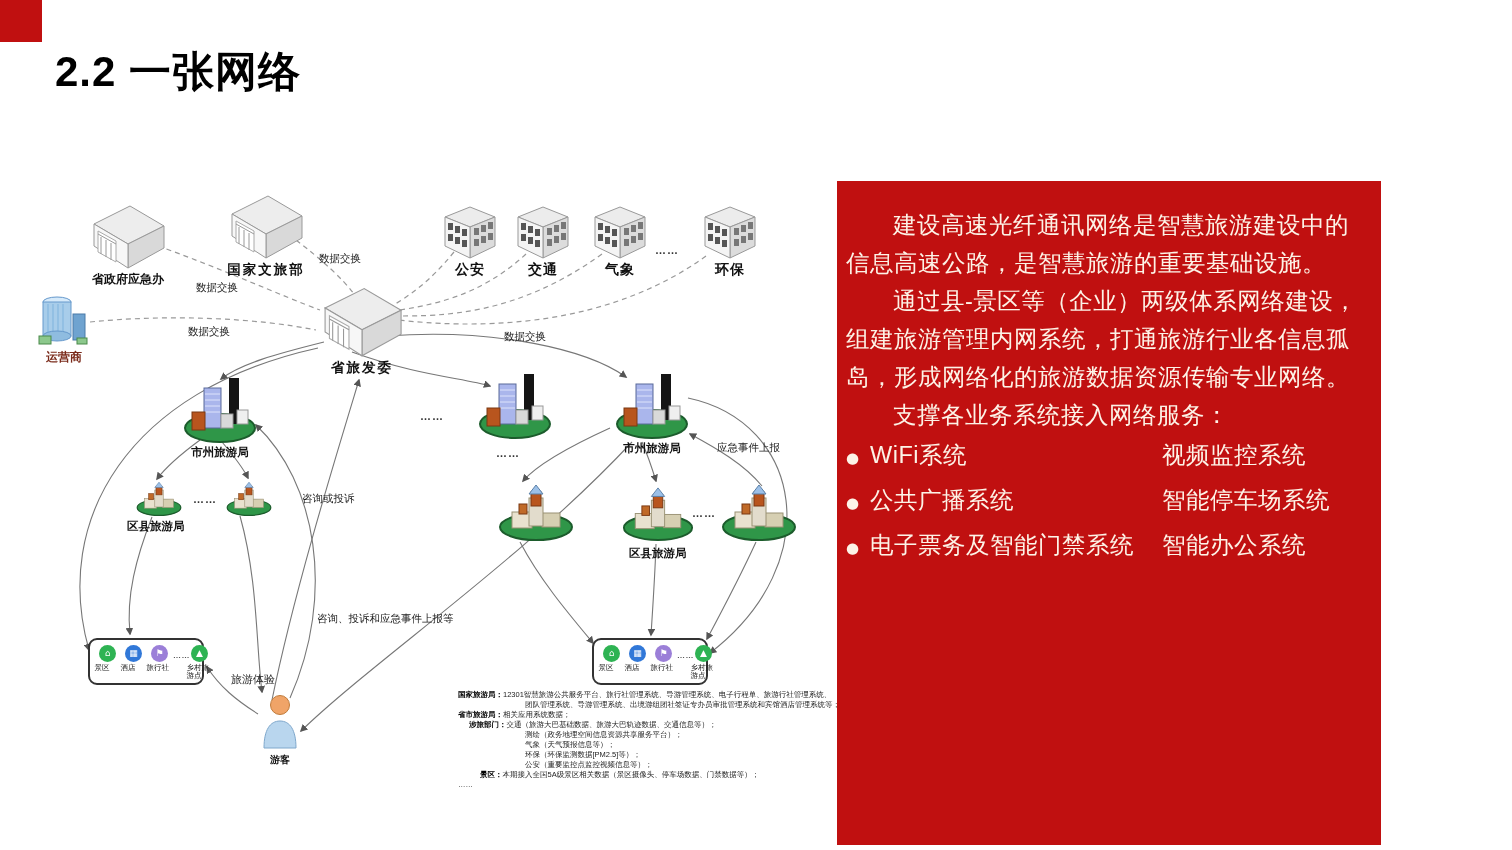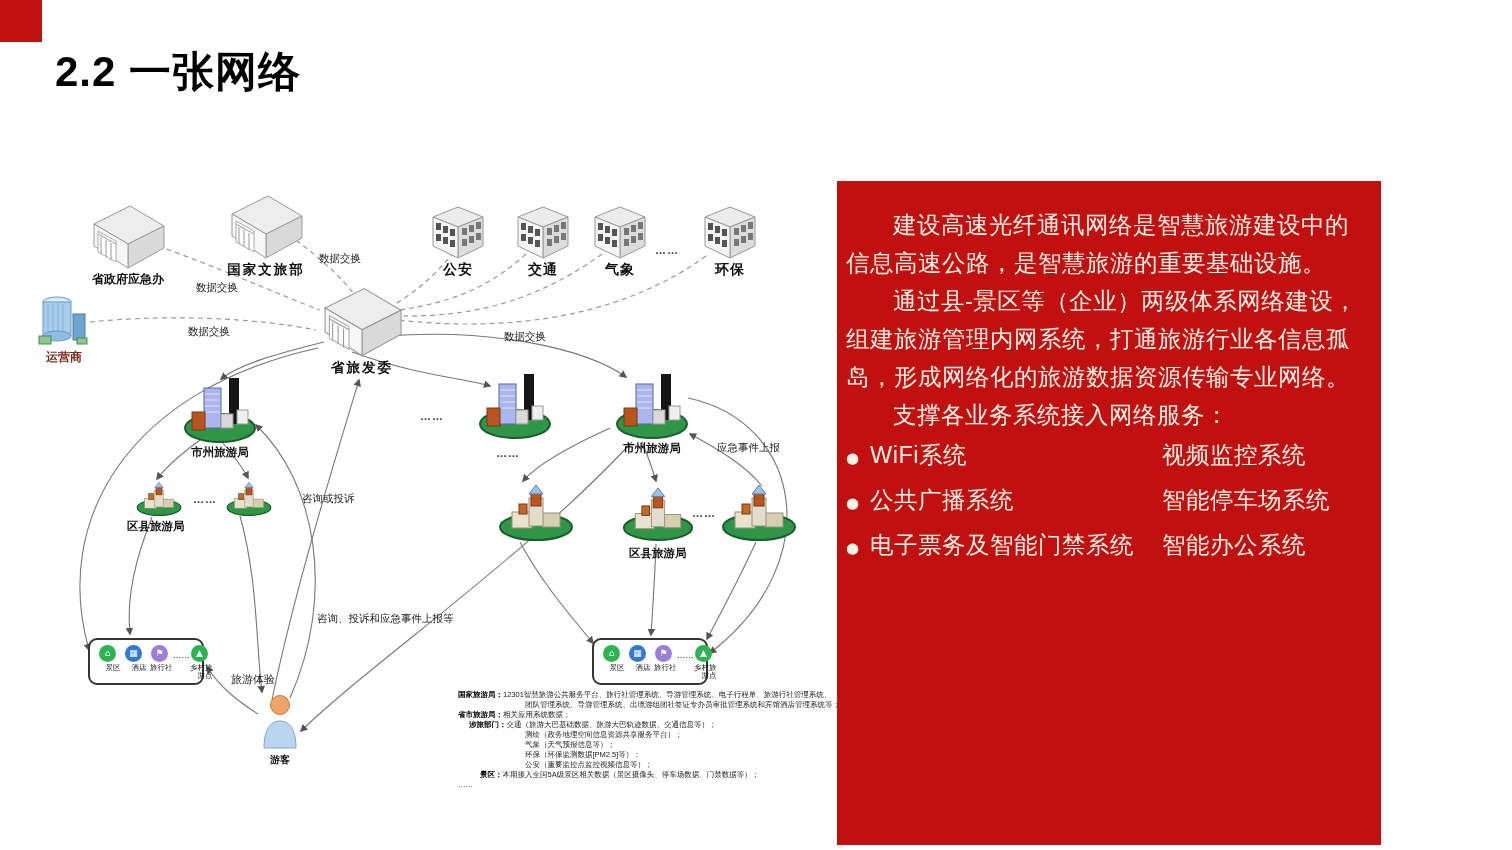--- a/index.html
+++ b/index.html
@@ -14,21 +14,21 @@
   .nlabel.med{font-size:14px;letter-spacing:1px;}
   .nlabel.sm{font-size:11.5px;}
   .flabel{position:absolute;font-weight:bold;font-size:11.5px;color:#111;white-space:nowrap;z-index:3;text-align:center;}
   .elabel{position:absolute;font-size:10.5px;color:#222;white-space:nowrap;z-index:3;}
   .dots{position:absolute;font-size:11px;font-weight:bold;color:#333;letter-spacing:1px;z-index:3;}
   .iconbox{position:absolute;width:116px;height:47px;border:2px solid #333;border-radius:9px;background:#fff;
            display:flex;align-items:flex-start;padding:5px 3px 0 5px;box-sizing:border-box;gap:1px;z-index:4;}
   .app{display:flex;flex-direction:column;align-items:center;width:25px;}
   .app-c{width:17px;height:17px;border-radius:50%;color:#fff;font-size:9px;line-height:17px;text-align:center;
          font-family:"DejaVu Sans",sans-serif;}
-  .app-label{font-size:7.5px;color:#222;text-align:right;line-height:8px;margin-top:2px;width:26px;}
+  .app-label{font-size:7.5px;color:#222;text-align:left;line-height:8px;margin-top:2px;width:26px;}
   .box-dots{font-size:8px;color:#555;letter-spacing:0.5px;margin-top:6px;width:13px;font-weight:bold;}
   .notes{position:absolute;left:458px;top:690px;font-size:7.5px;line-height:10px;color:#222;white-space:nowrap;z-index:3;}
   .notes .head{font-weight:bold;color:#000;}
   .nl-i1{padding-left:11px;}
   .nl-i2{padding-left:22px;}
   .nl-i6{padding-left:67px;}
   .panel{position:absolute;left:837px;top:181px;width:544px;height:664px;background:#c01010;
          color:#fdf3e7;padding:25px 9px 0 9px;box-sizing:border-box;z-index:5;}
   .panel p{margin:0;font-size:23.5px;line-height:38px;text-indent:2em;letter-spacing:0.5px;}
   .support{margin:0;font-size:23.5px;line-height:38px;text-indent:0;letter-spacing:0.5px;}
@@ -162,21 +162,21 @@
         <use href="#sym-gov"></use>
       </svg>
     <div class="nlabel">省政府应急办</div>
   </div>
   <div class="node" style="left:34px;top:292px;width:60px">
     <svg width="54" height="56">
         <use href="#sym-operator"></use>
       </svg>
     <div class="nlabel" style="color:#7a2a1a">运营商</div>
   </div>
-  <div class="node" style="left:428px;top:204px;width:60px">
+  <div class="node" style="left:440px;top:204px;width:60px">
     <svg width="58" height="56">
         <use href="#sym-office"></use>
       </svg>
     <div class="nlabel med">公安</div>
   </div>
   <div class="node" style="left:513px;top:204px;width:60px">
     <svg width="58" height="56">
         <use href="#sym-office"></use>
       </svg>
     <div class="nlabel med">交通</div>

